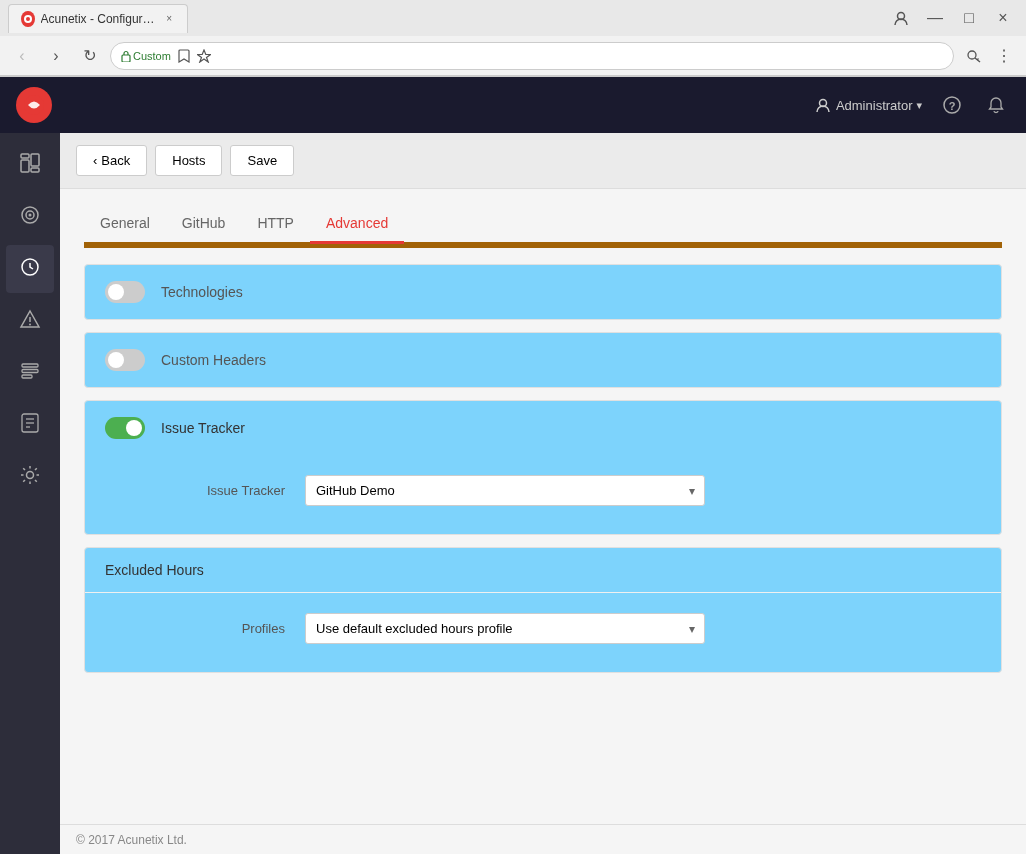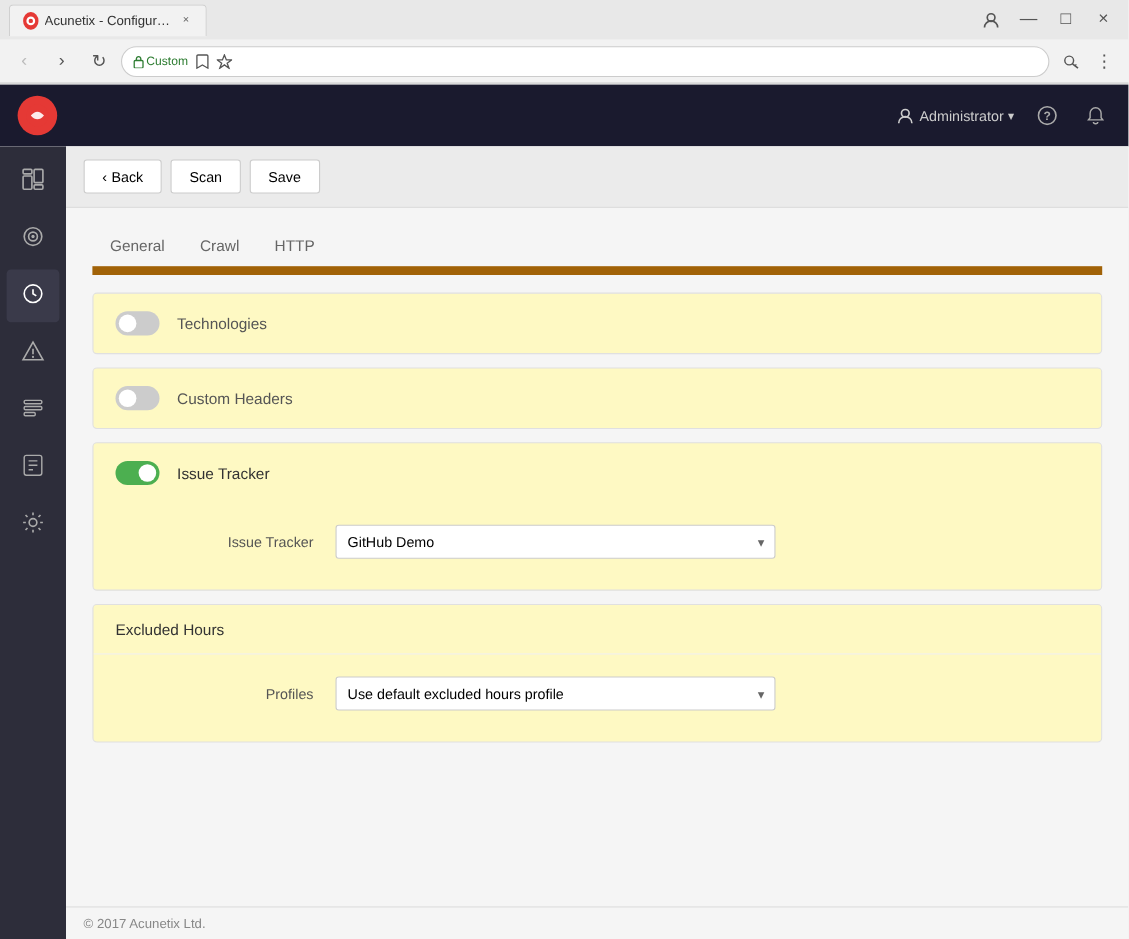--- a/index.html
+++ b/index.html
@@ -45,26 +45,26 @@
 
     
     .toolbar { background: #ebebeb; padding: 12px 16px; display: flex; align-items: center; gap: 8px; border-bottom: 1px solid #ddd; }
     .btn { padding: 7px 16px; border: 1px solid #ccc; border-radius: 3px; cursor: pointer; font-size: 13px; background: white; }
     .btn-back { display: flex; align-items: center; gap: 4px; }
 
     
     .page-content { flex: 1; overflow-y: auto; padding: 16px 24px; }
 
     
-    .tabs { display: flex; border-bottom: 8px solid #a16207; margin-bottom: 16px; }
+    .tabs { display: flex; border-bottom: 6px solid #a16207; margin-bottom: 16px; }
     .tab { padding: 10px 16px; cursor: pointer; font-size: 14px; color: #666; border-bottom: 3px solid transparent; margin-bottom: -2px; }
     .tab.active { color: #e53935; border-bottom-color: #e53935; font-weight: 500; }
 
     
-    .card { background: #fef9c3; border: 1px solid #e0e0e0; border-radius: 4px; margin-bottom: 12px; overflow: hidden; }
+    .card { background: #7dd3fc; border: 1px solid #e0e0e0; border-radius: 4px; margin-bottom: 12px; overflow: hidden; }
     .card-header { display: flex; align-items: center; padding: 16px 20px; gap: 16px; cursor: pointer; }
     .card-title { font-size: 14px; color: #555; }
 
     
     .toggle { position: relative; width: 40px; height: 22px; flex-shrink: 0; }
     .toggle-track { display: block; width: 40px; height: 22px; border-radius: 11px; background: #ccc; cursor: pointer; transition: background 0.2s; position: relative; }
     .toggle-thumb { position: absolute; top: 3px; left: 3px; width: 16px; height: 16px; border-radius: 50%; background: white; transition: left 0.2s; }
     .toggle.on .toggle-track { background: #4caf50; }
     .toggle.on .toggle-thumb { left: 21px; }
     .toggle.off .toggle-track { background: #ccc; }
@@ -249,38 +249,41 @@
     </div>
 
     <div class="content-area">
 
       <div class="toolbar">
         <button class="btn btn-back">
           <span>‹</span>
           <span>Back</span>
         </button>
         <button class="btn">
-          <span>Scan</span>
+          <span>Hosts</span>
         </button>
         <button class="btn">
           <span>Save</span>
         </button>
       </div>
 
       <div class="page-content">
 
         <div class="tabs">
           <div class="tab">
             <span>General</span>
           </div>
           <div class="tab">
-            <span>Crawl</span>
+            <span>GitHub</span>
           </div>
           <div class="tab">
             <span>HTTP</span>
+          </div>
+          <div class="tab active">
+            <span>Advanced</span>
           </div>
         </div>
 
         <div class="card">
           <div class="card-header">
             <div class="toggle off">
               <div class="toggle-track">
                 <div class="toggle-thumb"></div>
               </div>
             </div>

